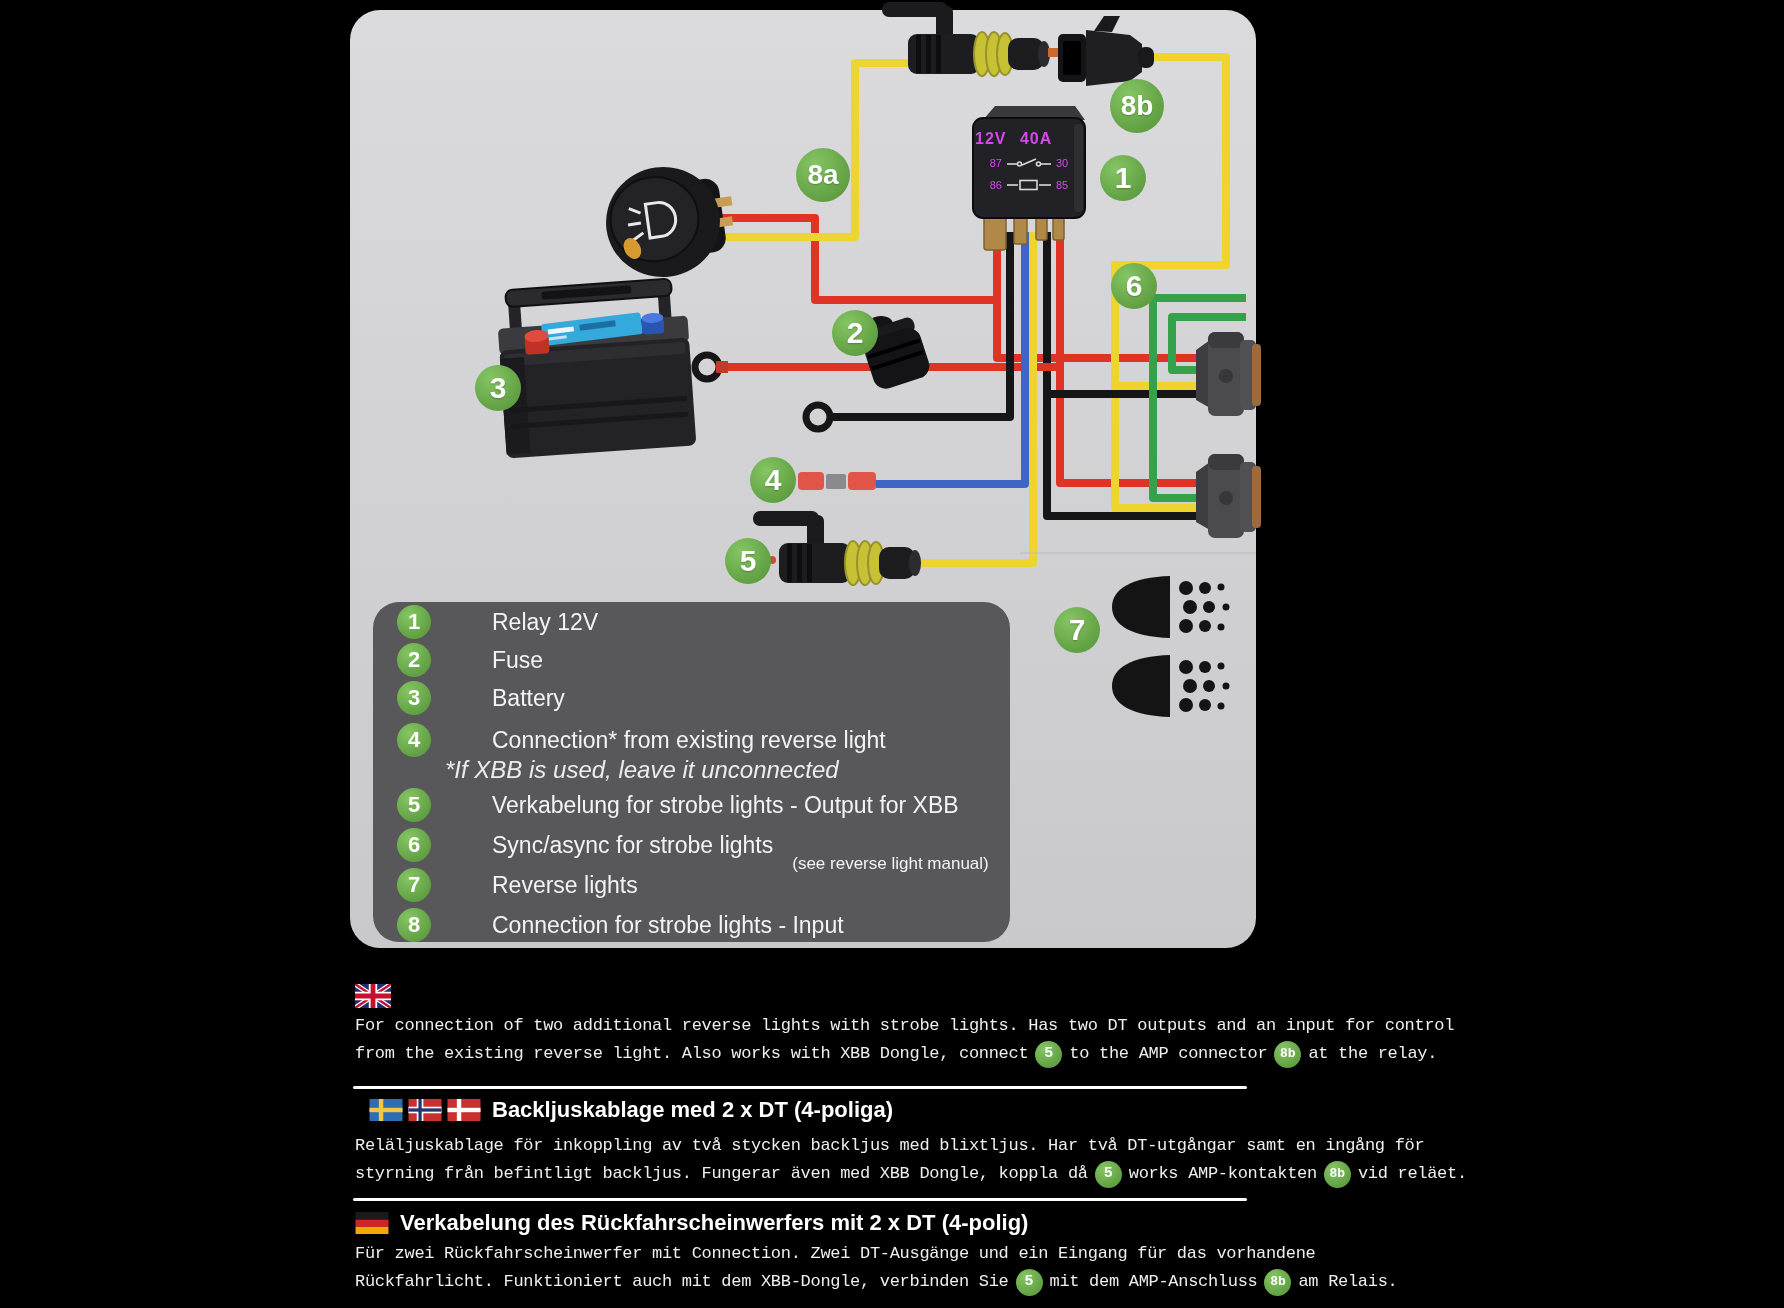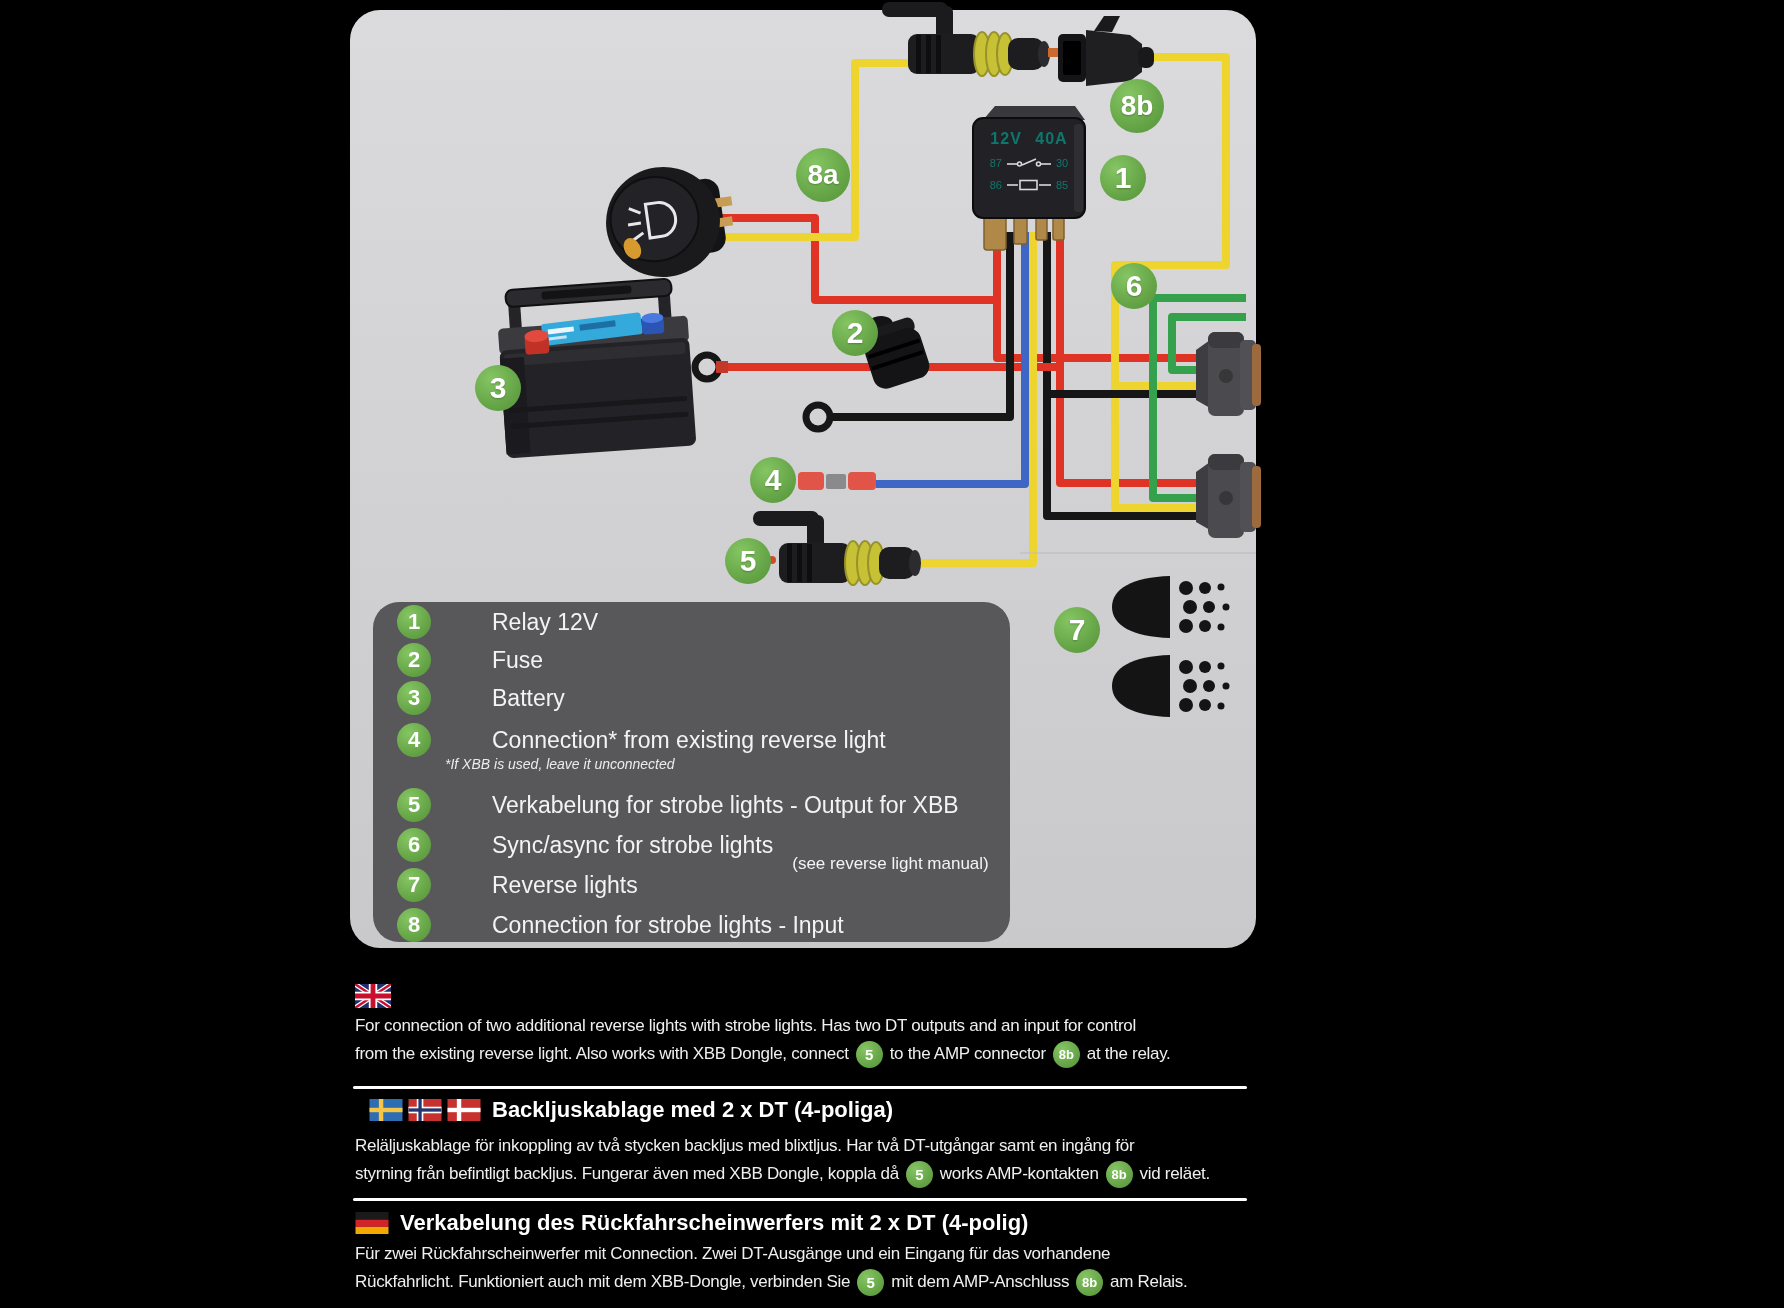--- a/index.html
+++ b/index.html
@@ -7,39 +7,39 @@
          font-family:"Liberation Sans", sans-serif;}
   .scene{position:absolute;left:0;top:0;z-index:1;}
   
   .dbadge{position:absolute;z-index:3;border-radius:50%;
           background:radial-gradient(circle at 35% 30%, #85c563, #5f9e41 75%);
           color:#fff;font-weight:bold;display:flex;align-items:center;justify-content:center;
           text-shadow:0 1px 2px rgba(0,0,0,.25);}
   .b46{width:46px;height:46px;font-size:30px;}
   .b54{width:54px;height:54px;font-size:28px;}
   
-  .relay-text{position:absolute;left:975px;top:130px;width:108px;z-index:2;color:#0f766e;text-align:center;}
+  .relay-text{position:absolute;left:975px;top:130px;width:108px;z-index:2;color:#d946ef;text-align:left;}
   .relay-rating{font-size:16px;font-weight:bold;letter-spacing:1px;word-spacing:8px;}
   .pinrow{display:flex;align-items:center;justify-content:center;gap:4px;font-size:11px;margin-top:8px;}
   .sym{stroke:#d9d9db;stroke-width:1.6;fill:none;}
   
   .legend{position:absolute;left:373px;top:602px;width:637px;height:340px;z-index:2;
           background:#58585b;border-radius:26px;color:#f3f3f3;}
   .lrow{position:absolute;left:24px;display:flex;align-items:center;gap:13px;height:34px;}
   .lbadge{width:34px;height:34px;border-radius:50%;flex:0 0 34px;
           background:radial-gradient(circle at 35% 30%, #85c563, #5f9e41 75%);
           color:#fff;font-weight:bold;font-size:22px;display:flex;align-items:center;justify-content:center;}
   .llabel{font-size:23px;white-space:nowrap;margin-left:48px;}
   .lsuffix{font-size:17px;margin-left:6px;margin-top:37px;}
-  .lnote{position:absolute;left:72px;font-size:14px;font-style:italic;white-space:nowrap;color:#ececec;}
+  .lnote{position:absolute;left:72px;font-size:24px;font-style:italic;white-space:nowrap;color:#ececec;}
   
   .sec-title{position:absolute;z-index:2;display:flex;align-items:center;gap:11px;color:#fff;
              font-size:22px;font-weight:bold;white-space:nowrap;}
   .sec-body{position:absolute;z-index:2;color:#efefef;font-size:17px;letter-spacing:-0.3px;line-height:28px;}
-  .bodyline{white-space:nowrap;display:flex;align-items:flex-end;}
+  .bodyline{white-space:nowrap;display:flex;align-items:center;font-family:Liberation Mono, monospace;}
   .ibadge{display:inline-flex;width:27px;height:27px;border-radius:50%;margin:0 7px;flex:0 0 27px;
           background:radial-gradient(circle at 35% 30%, #85c563, #5f9e41 75%);
           color:#fff;font-weight:bold;font-size:15px;align-items:center;justify-content:center;letter-spacing:0;}
   .divider{position:absolute;z-index:2;width:894px;height:3px;background:#fff;border-radius:2px;}
   .flag{display:inline-block;}
 </style>
 </head>
 <body>
 
 <div class="stage">

